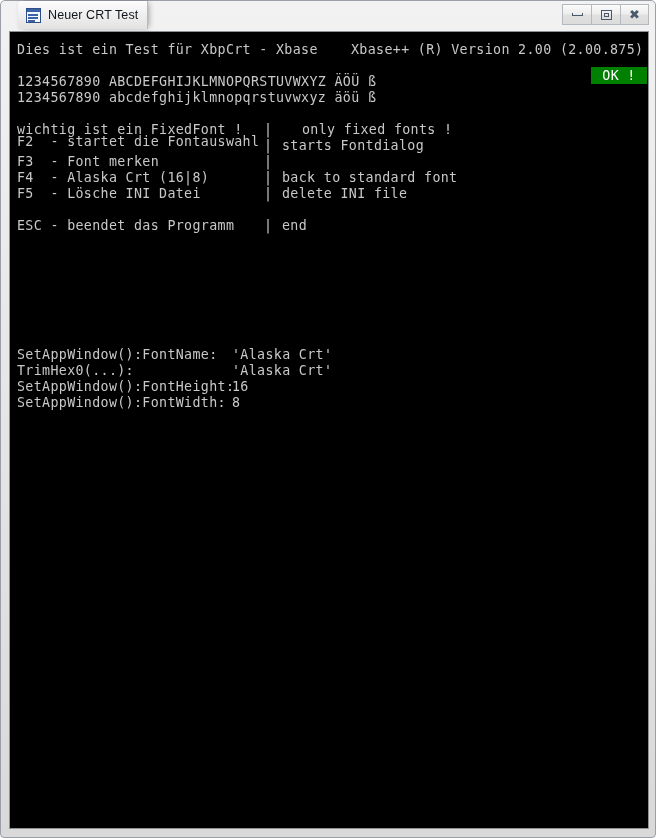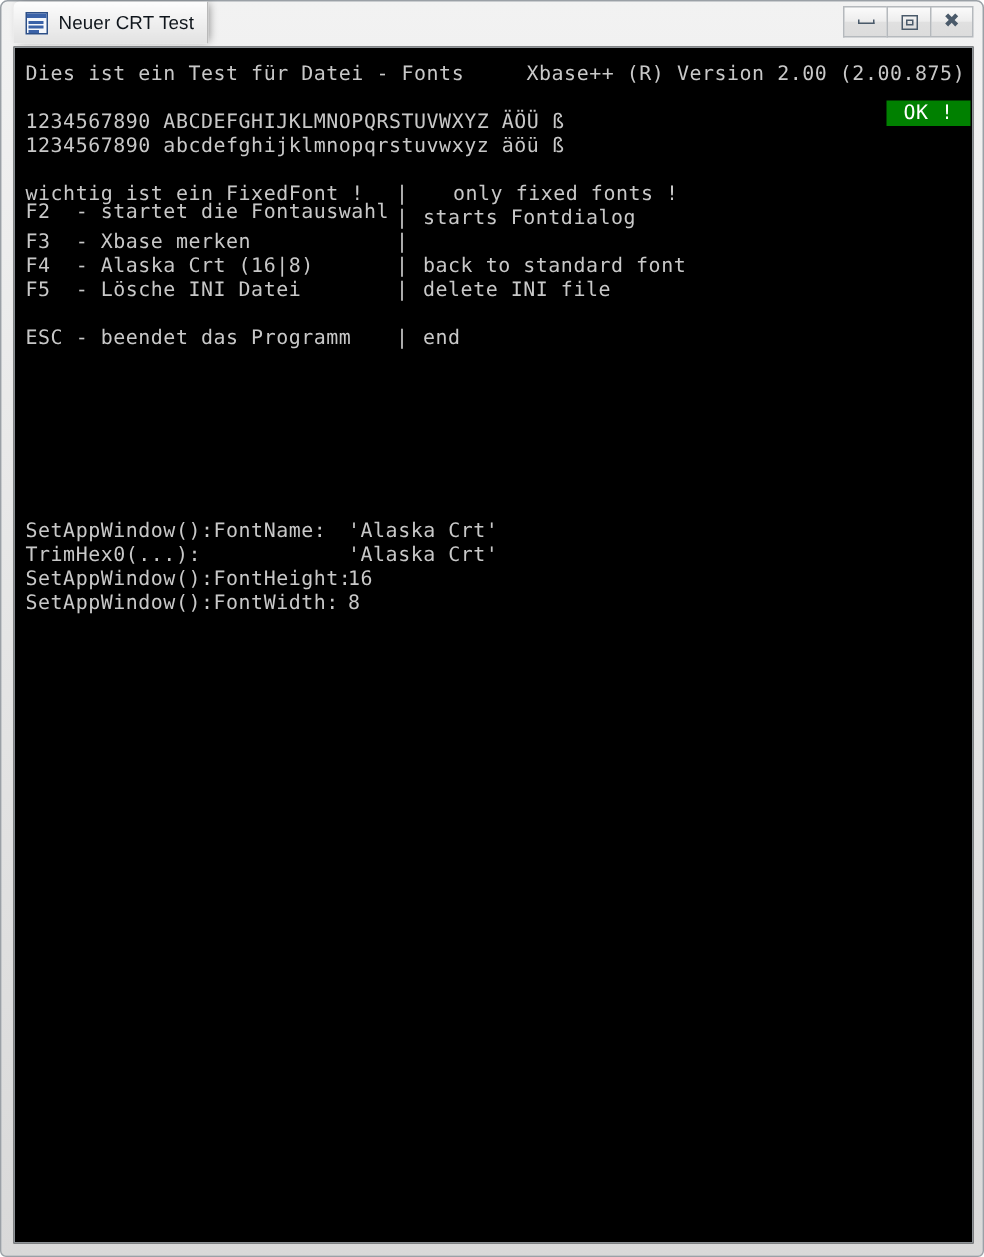--- a/index.html
+++ b/index.html
@@ -31,21 +31,21 @@
   #title-bar {
     position: absolute;
     left: 0;
     top: 0;
     width: 100%;
     height: 28px;
     box-sizing: border-box;
   }
   #title-tab {
     position: absolute;
-    left: 8px;
+    left: 17px;
     top: 0px;
     height: 28px;
     padding: 0 9px 0 8px;
     display: flex;
     align-items: center;
     gap: 7px;
     background: linear-gradient(to bottom, #fdfdfd 0%, #efefef 50%, #e2e2e2 100%);
     border-top-left-radius: 4px;
     border-right: 1px solid #b9b9b9;
     box-shadow: 2px 0 6px -2px rgba(0,0,0,0.45);
@@ -220,35 +220,35 @@
       <div class="win-btn">
         <span class="glyph-close">✖</span>
       </div>
     </div>
 
   </div>
 
   <div id="console-frame">
     <div id="console-screen">
 
-      <div class="crt-line" style="top:10px;">Dies ist ein Test für Datei - Fonts</div>
+      <div class="crt-line" style="top:10px;">Dies ist ein Test für XbpCrt - Xbase</div>
       <div class="crt-right" style="left:341px; top:10px;">Xbase++ (R) Version 2.00 (2.00.875)</div>
 
       <div class="crt-line" style="top:42px;">1234567890 ABCDEFGHIJKLMNOPQRSTUVWXYZ ÄÖÜ ß</div>
       <div class="crt-line" style="top:58px;">1234567890 abcdefghijklmnopqrstuvwxyz äöü ß</div>
 
       <div class="crt-line" style="top:90px;">wichtig ist ein FixedFont !</div>
       <div class="crt-right" style="left:254px; top:90px;">|</div>
       <div class="crt-right" style="left:284px; top:90px;margin-left:8px;">only fixed fonts !</div>
 
       <div class="crt-line" style="top:102px;">F2  - startet die Fontauswahl</div>
       <div class="crt-right" style="left:254px; top:106px;">|</div>
       <div class="crt-right" style="left:272px; top:106px;">starts Fontdialog</div>
 
-      <div class="crt-line" style="top:122px;">F3  - Xbase merken</div>
+      <div class="crt-line" style="top:122px;">F3  - Font merken</div>
       <div class="crt-right" style="left:254px; top:122px;">|</div>
 
       <div class="crt-line" style="top:138px;">F4  - Alaska Crt (16|8)</div>
       <div class="crt-right" style="left:254px; top:138px;">|</div>
       <div class="crt-right" style="left:272px; top:138px;">back to standard font</div>
 
       <div class="crt-line" style="top:154px;">F5  - Lösche INI Datei</div>
       <div class="crt-right" style="left:254px; top:154px;">|</div>
       <div class="crt-right" style="left:272px; top:154px;">delete INI file</div>
 

